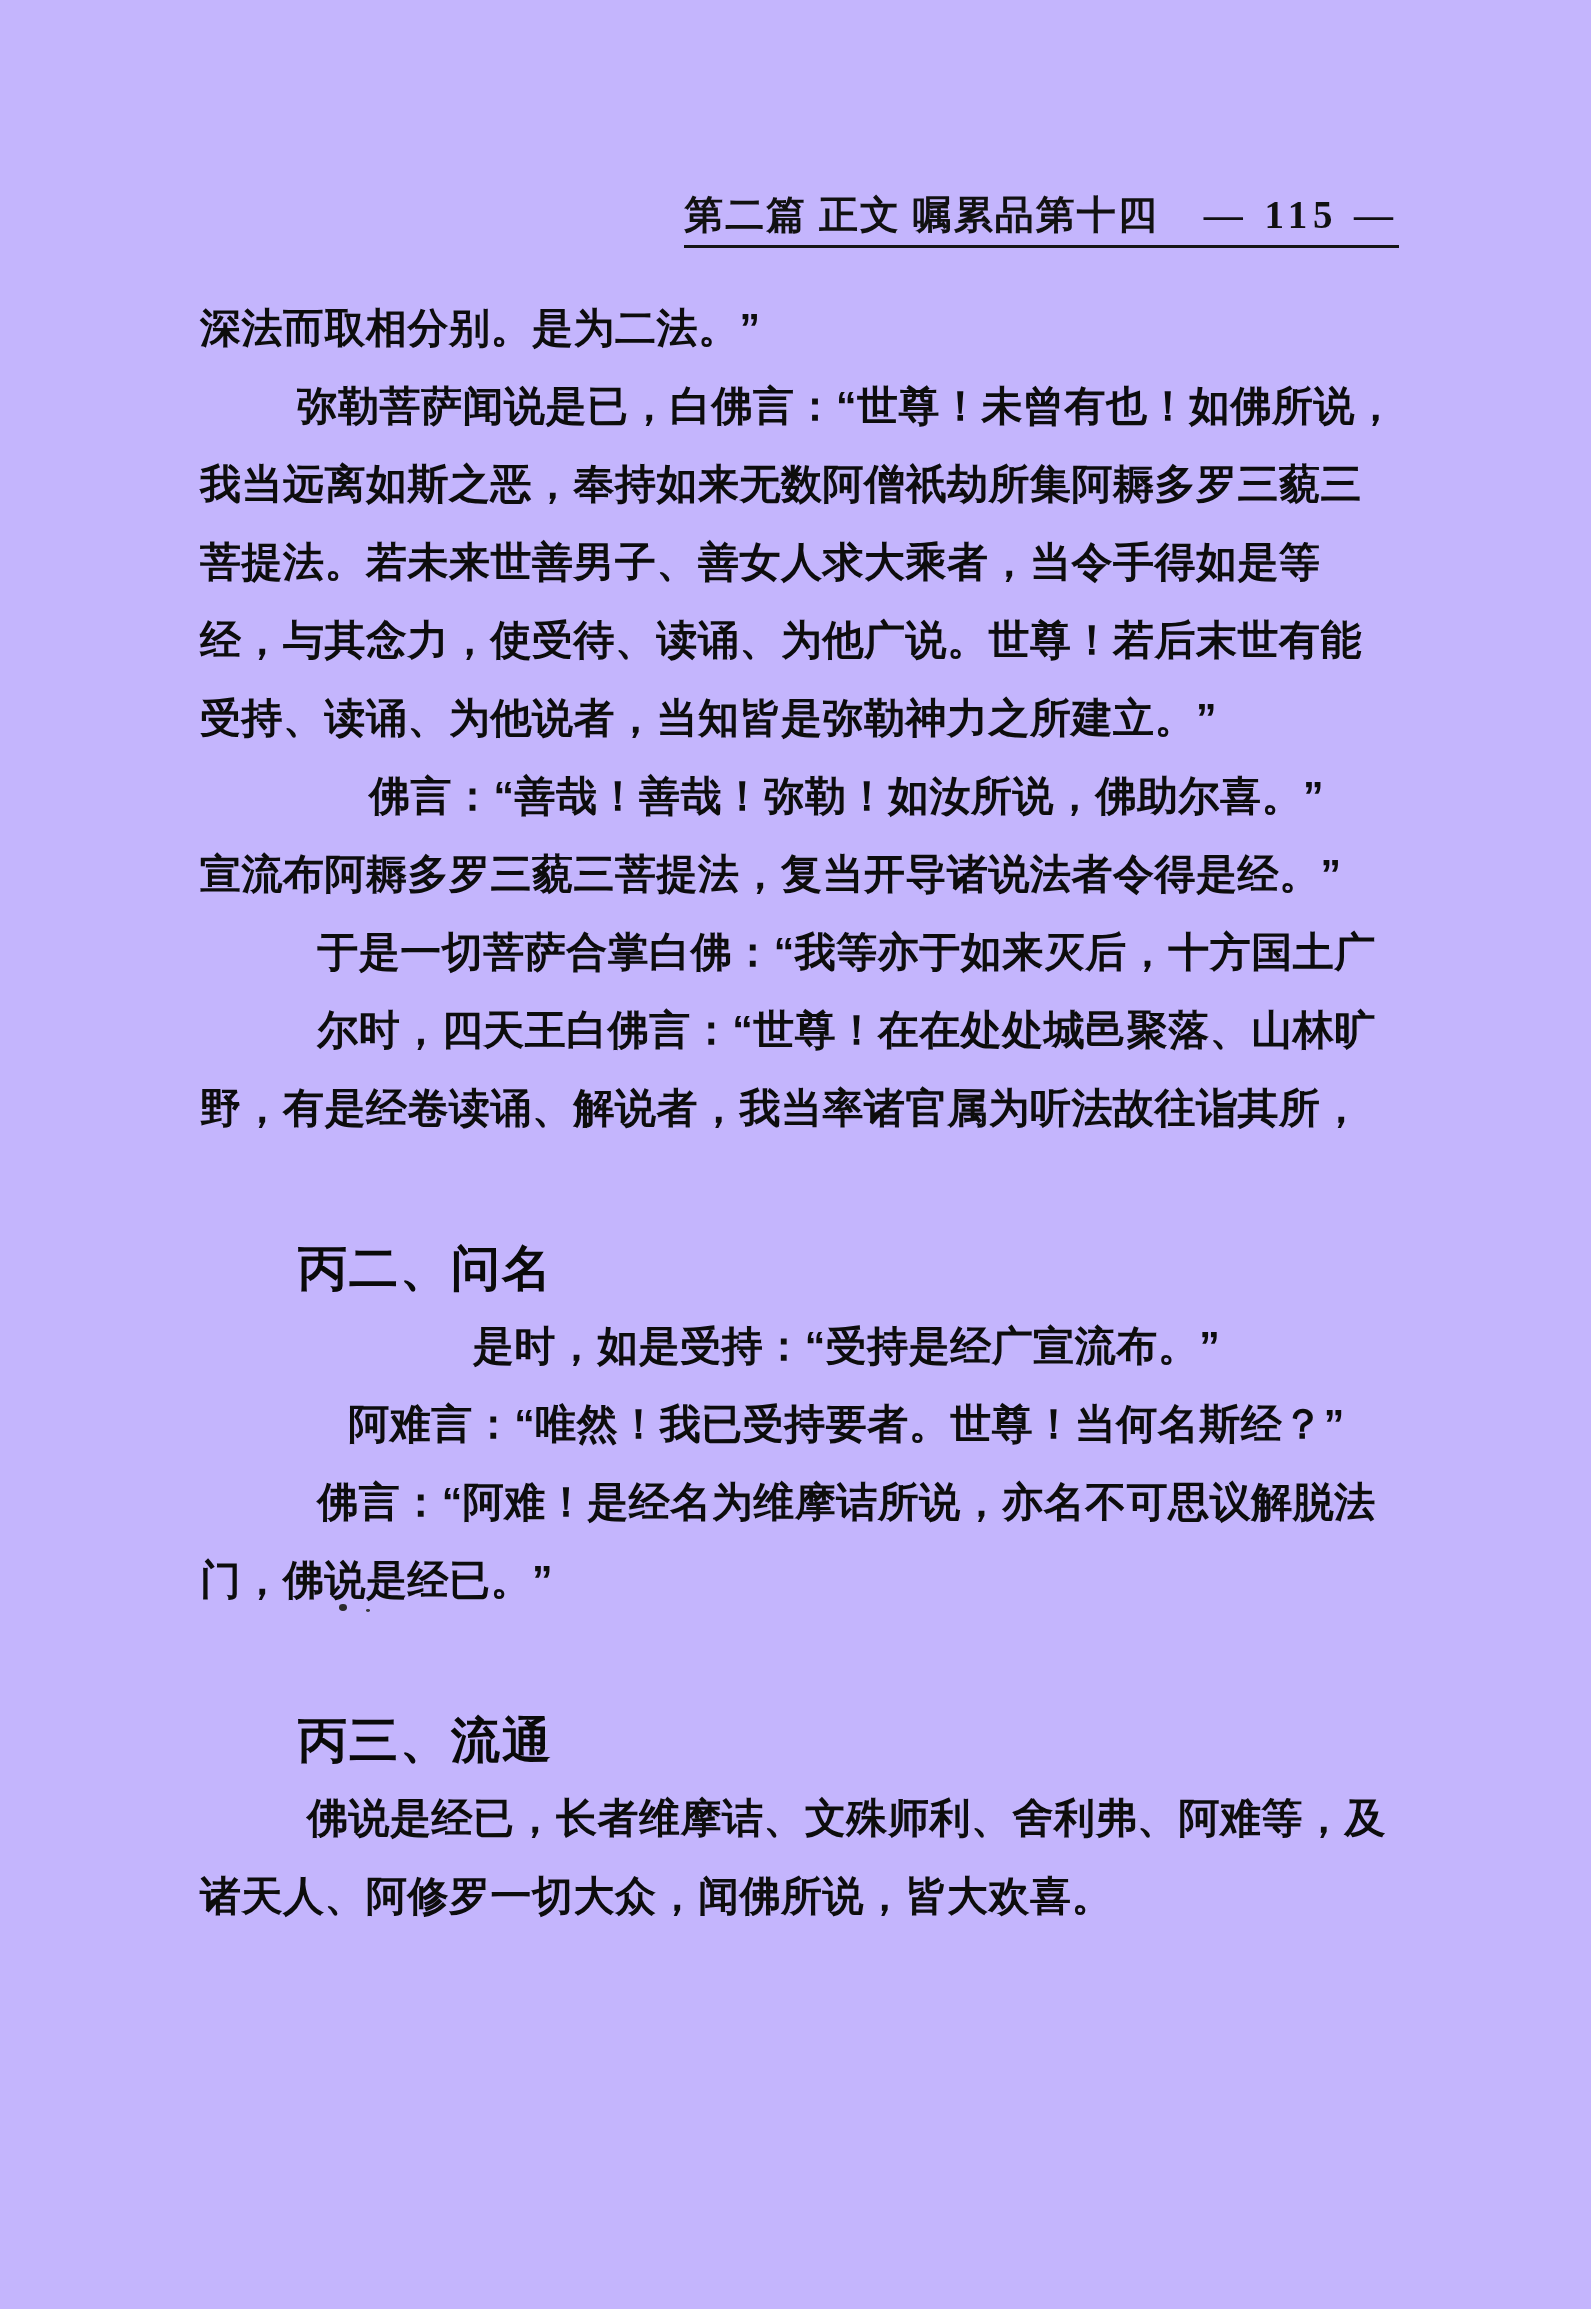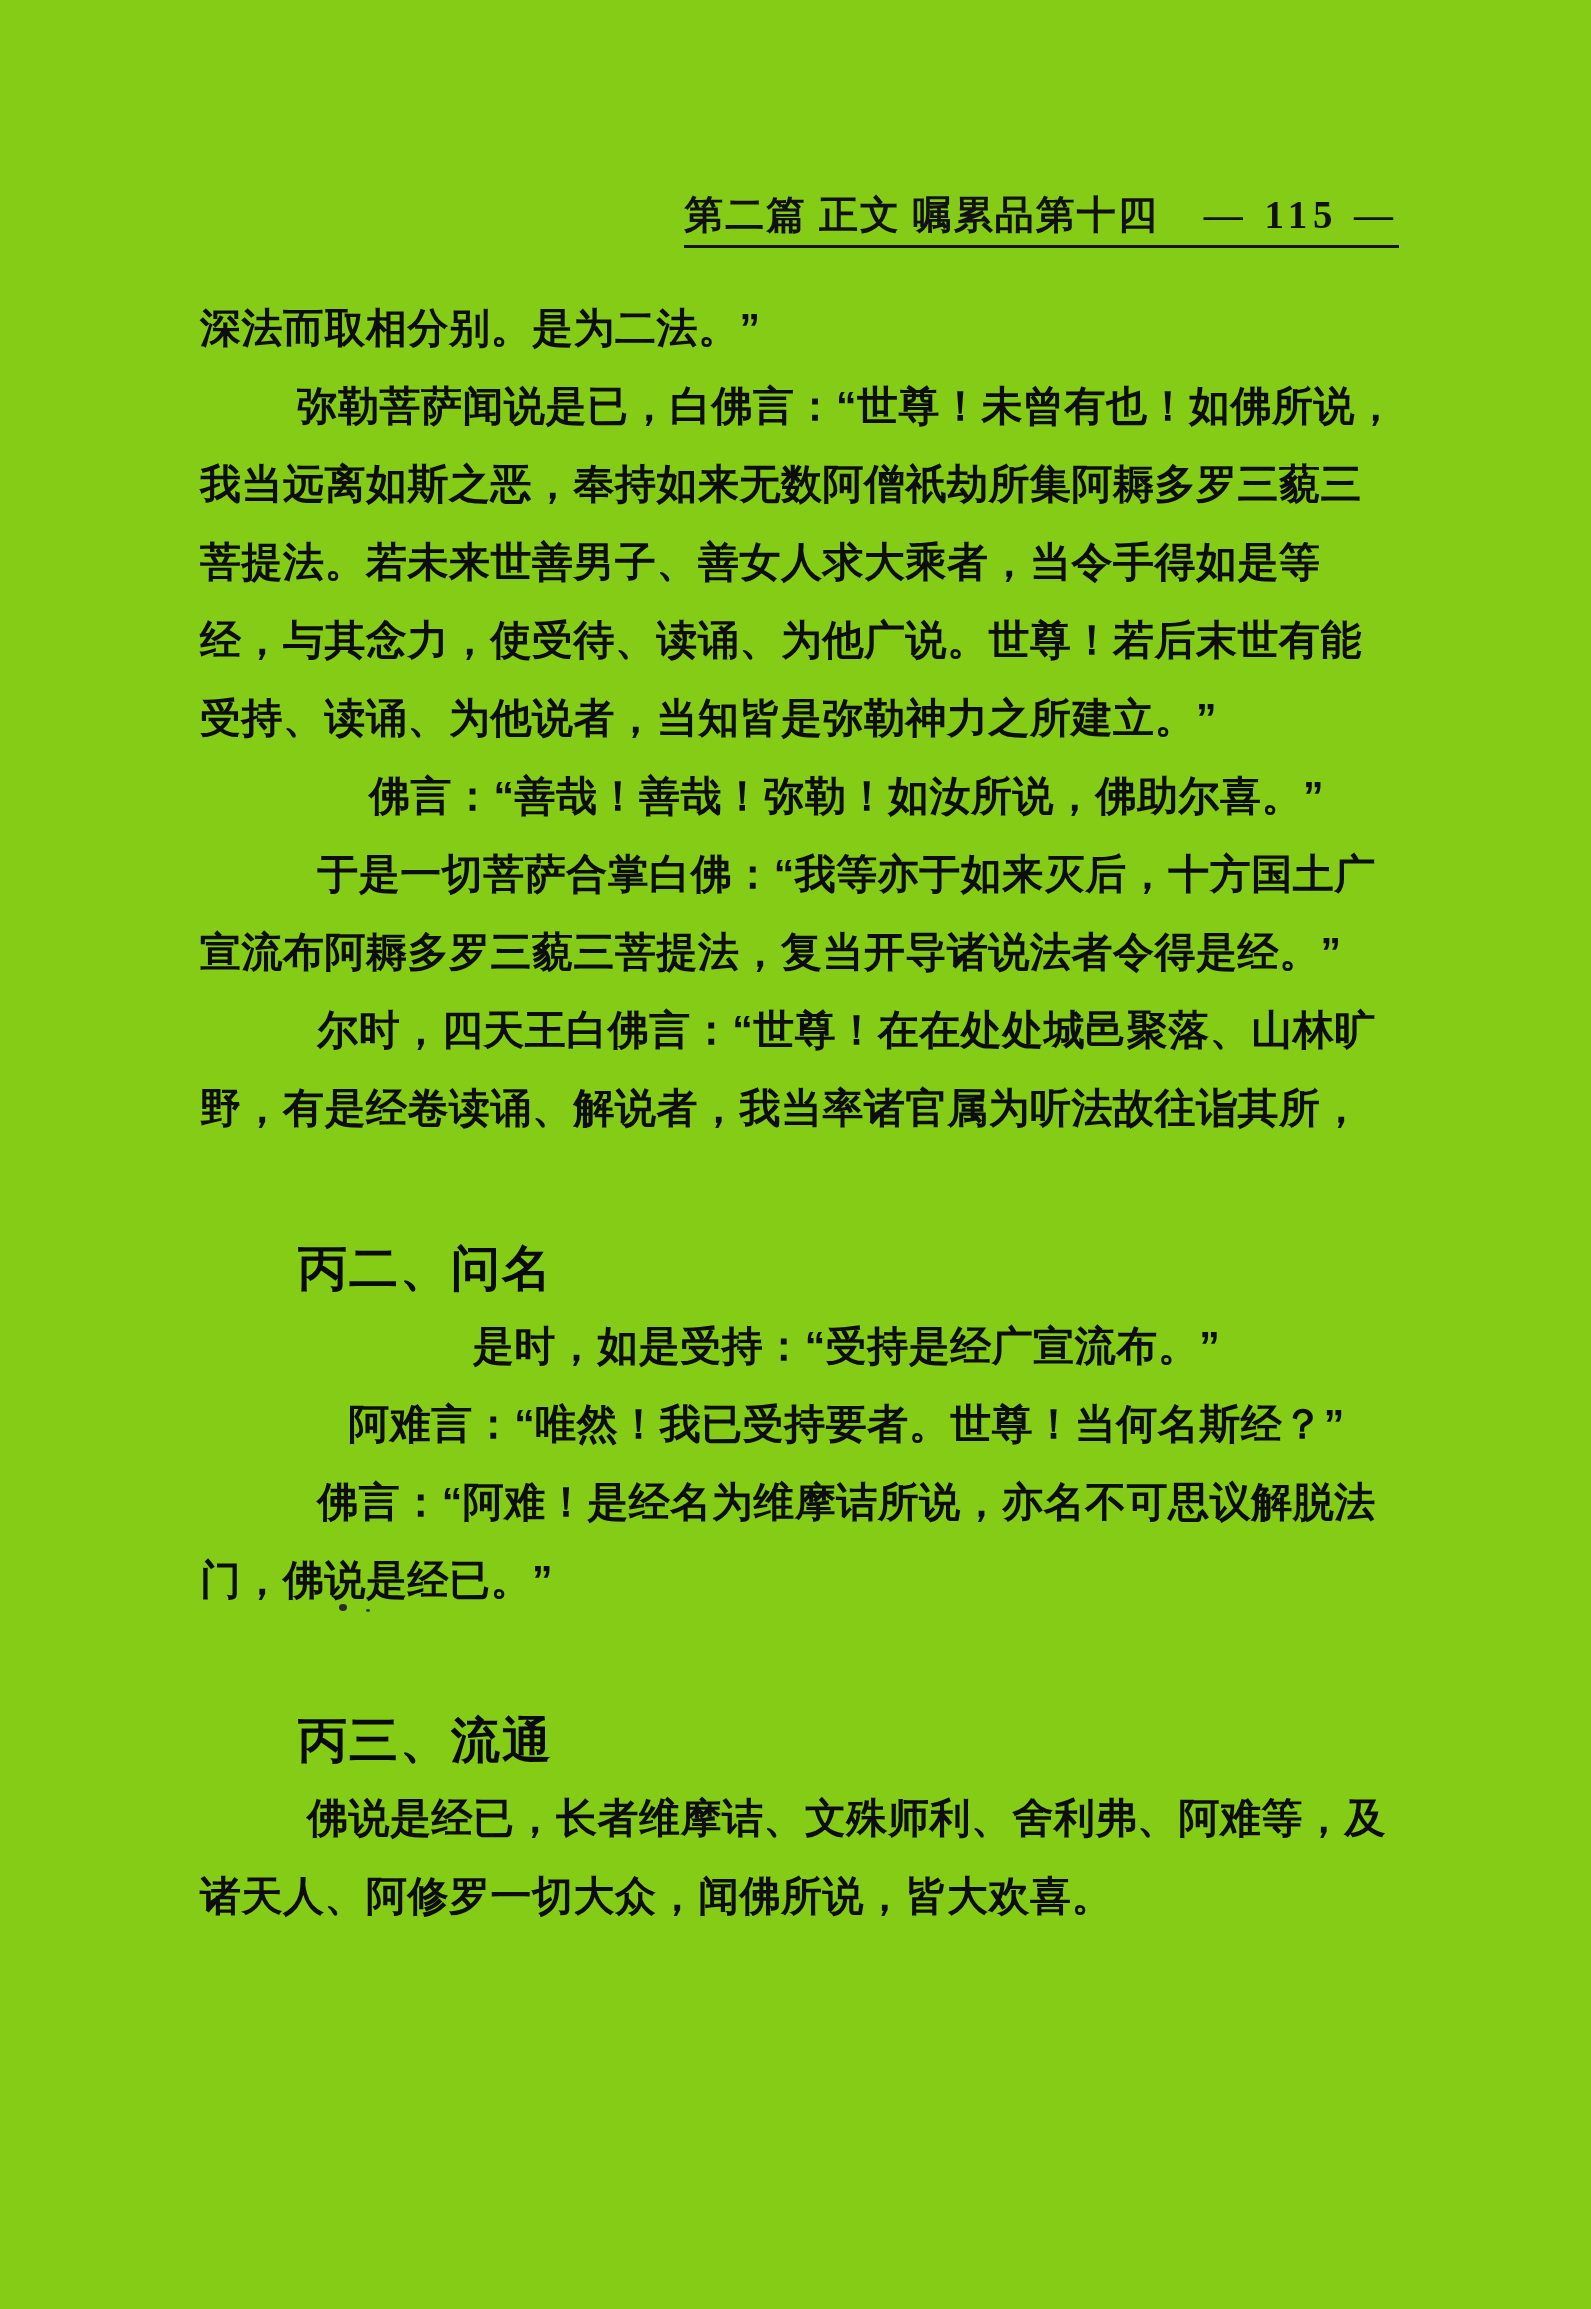--- a/index.html
+++ b/index.html
@@ -4,21 +4,21 @@
 <style>
   html, body {
     margin: 0;
     padding: 0;
     background: #ffffff;
   }
   .page {
     position: relative;
     width: 1592px;
     height: 2309px;
-    background: #84cc16;
+    background: #c4b5fd;
     overflow: hidden;
     font-family: "Liberation Sans", sans-serif;
     color: #0d0d0d;
   }
   
   .running-header {
     position: absolute;
     top: 191px;
     right: 193px;
     display: inline-block;
@@ -90,22 +90,22 @@
   </div>
 
   <div class="body-column">
     <div class="line">深法而取相分别。是为二法。”</div>
     <div class="line indent">弥勒菩萨闻说是已，白佛言：“世尊！未曾有也！如佛所说，</div>
     <div class="line">我当远离如斯之恶，奉持如来无数阿僧祇劫所集阿耨多罗三藐三</div>
     <div class="line">菩提法。若未来世善男子、善女人求大乘者，当令手得如是等</div>
     <div class="line">经，与其念力，使受待、读诵、为他广说。世尊！若后末世有能</div>
     <div class="line">受持、读诵、为他说者，当知皆是弥勒神力之所建立。”</div>
     <div class="line indent">佛言：“善哉！善哉！弥勒！如汝所说，佛助尔喜。”</div>
+    <div class="line">宣流布阿耨多罗三藐三菩提法，复当开导诸说法者令得是经。”</div>
     <div class="line indent">于是一切菩萨合掌白佛：“我等亦于如来灭后，十方国土广</div>
-    <div class="line">宣流布阿耨多罗三藐三菩提法，复当开导诸说法者令得是经。”</div>
     <div class="line indent">尔时，四天王白佛言：“世尊！在在处处城邑聚落、山林旷</div>
     <div class="line">野，有是经卷读诵、解说者，我当率诸官属为听法故往诣其所，</div>
     <div class="heading">丙二、问名</div>
     <div class="line indent">是时，如是受持：“受持是经广宣流布。”</div>
     <div class="line indent">阿难言：“唯然！我已受持要者。世尊！当何名斯经？”</div>
     <div class="line indent">佛言：“阿难！是经名为维摩诘所说，亦名不可思议解脱法</div>
     <div class="line">门，佛说是经已。”</div>
     <div class="heading">丙三、流通</div>
     <div class="line indent">佛说是经已，长者维摩诘、文殊师利、舍利弗、阿难等，及</div>
     <div class="line">诸天人、阿修罗一切大众，闻佛所说，皆大欢喜。</div>

